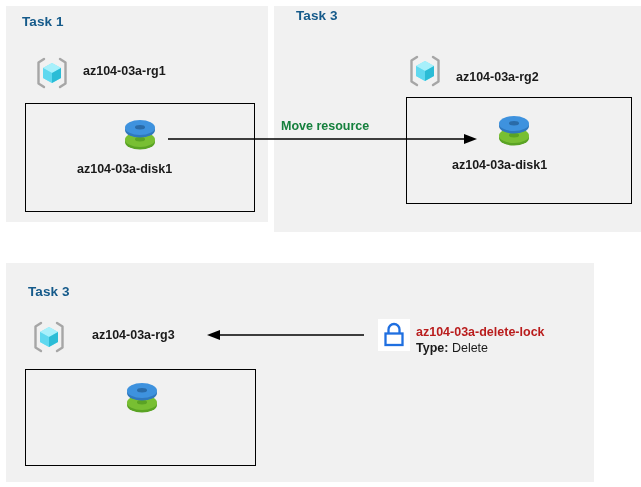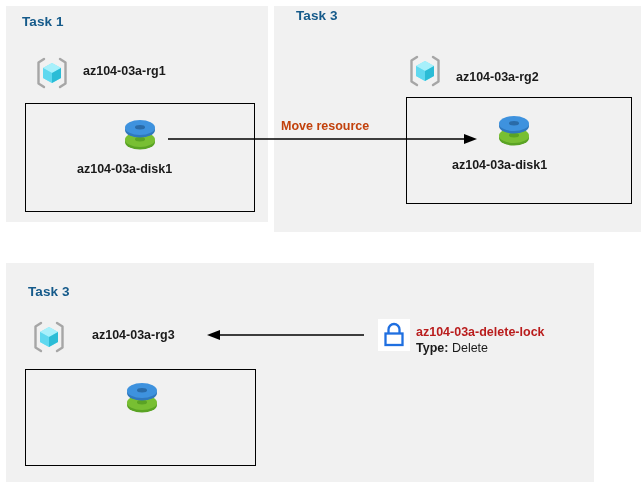--- a/index.html
+++ b/index.html
@@ -100,21 +100,21 @@
   #label-disk1 { left: 77px;  top: 162px; }
   #label-disk2 { left: 452px; top: 158px; }
   #label-disk3 { left: 79px;  top: 420px; }
 
   #label-move {
     position: absolute;
     left: 281px;
     top: 119px;
     font-size: 12.5px;
     font-weight: bold;
-    color: #c2410c;
+    color: #15803d;
     white-space: nowrap;
   }
 
   #label-lock-name {
     position: absolute;
     left: 416px;
     top: 325px;
     font-size: 12.5px;
     font-weight: bold;
     color: #b91c1c;

